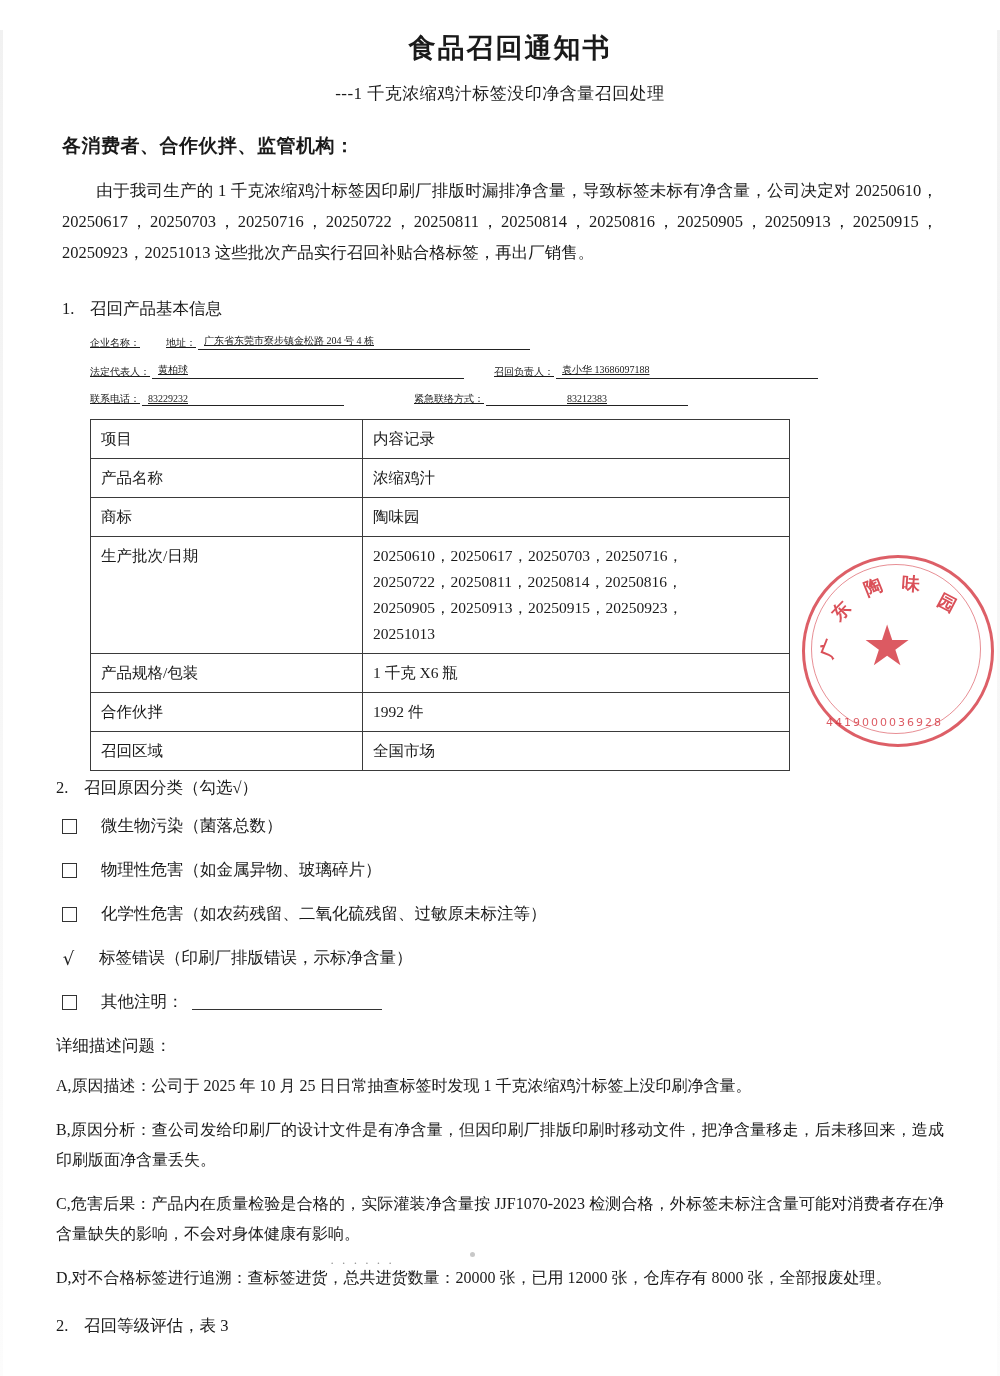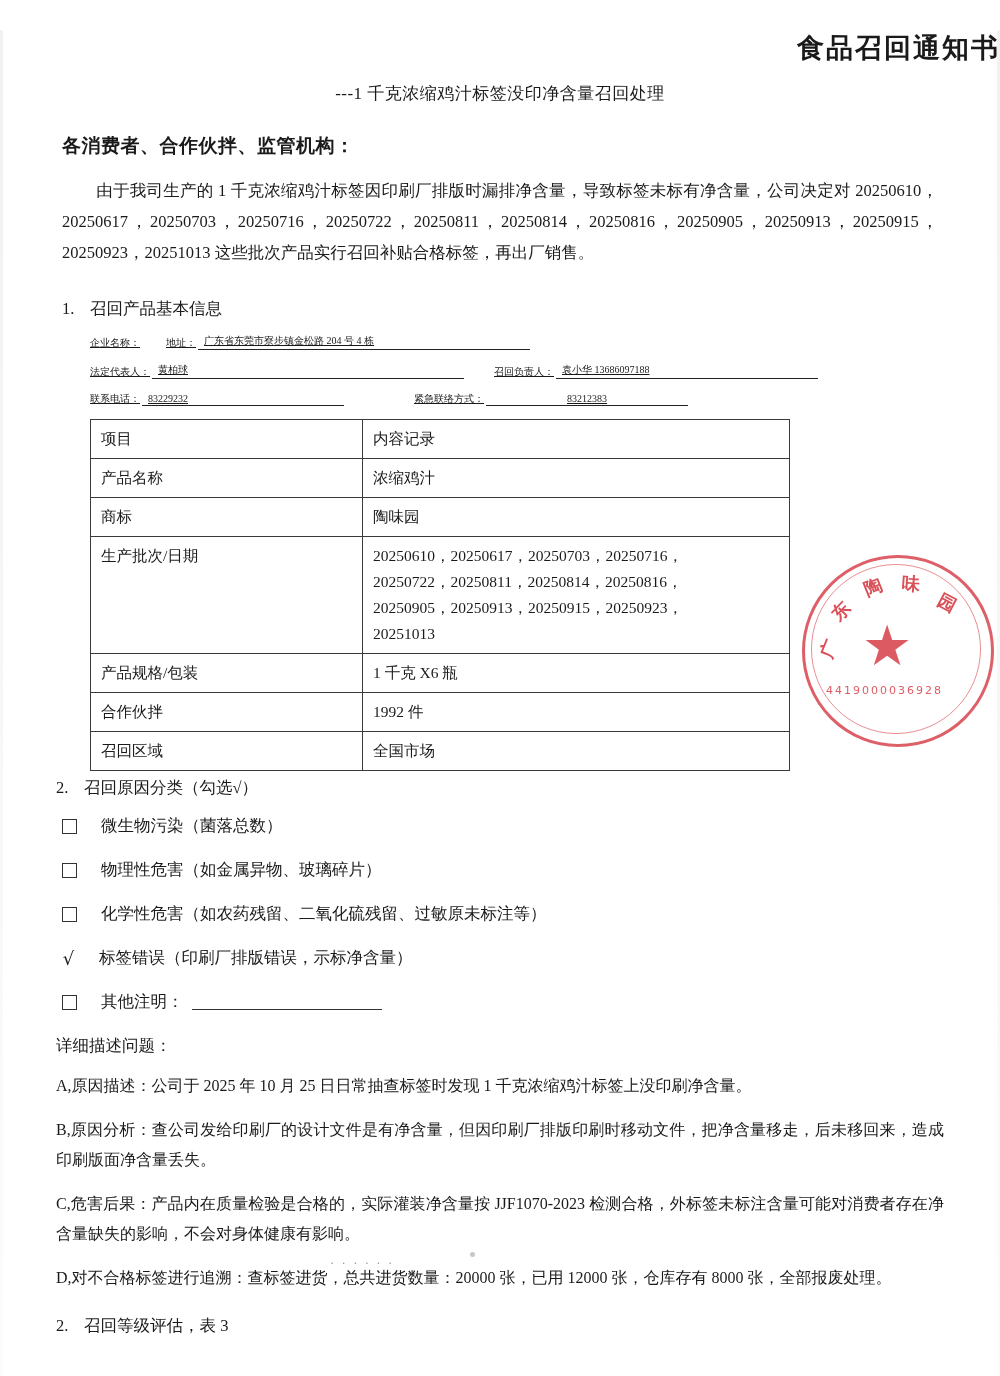--- a/index.html
+++ b/index.html
@@ -16,21 +16,21 @@
     overflow: hidden;
   }
   .page {
     position: relative;
     width: 1000px;
     height: 1376px;
     padding: 0;
     box-sizing: border-box;
   }
   .doc-title {
-    text-align: right;
+    text-align: center;
     font-size: 27px;
     font-weight: bold;
     letter-spacing: 2px;
     margin: 30px 0 0 0;
     font-family: "DejaVu Serif", "Liberation Serif", serif;
     padding-left: 20px;
   }
   .doc-subtitle {
     text-align: center;
     font-size: 17px;
@@ -205,21 +205,21 @@
     position: absolute;
     color: #d4323c;
     font-size: 18px;
     font-weight: bold;
     opacity: 0.85;
     transform-origin: center center;
     white-space: nowrap;
   }
   .seal .seal-bottom {
     position: absolute;
-    left: 24px; top: 129px;
+    left: 24px; top: 161px;
     color: #d4323c;
     font-size: 11px;
     letter-spacing: 2px;
     opacity: 0.8;
     font-family: "DejaVu Sans", sans-serif;
   }
   .dots {
     position: absolute;
     left: 330px;
     top: 1225px;

